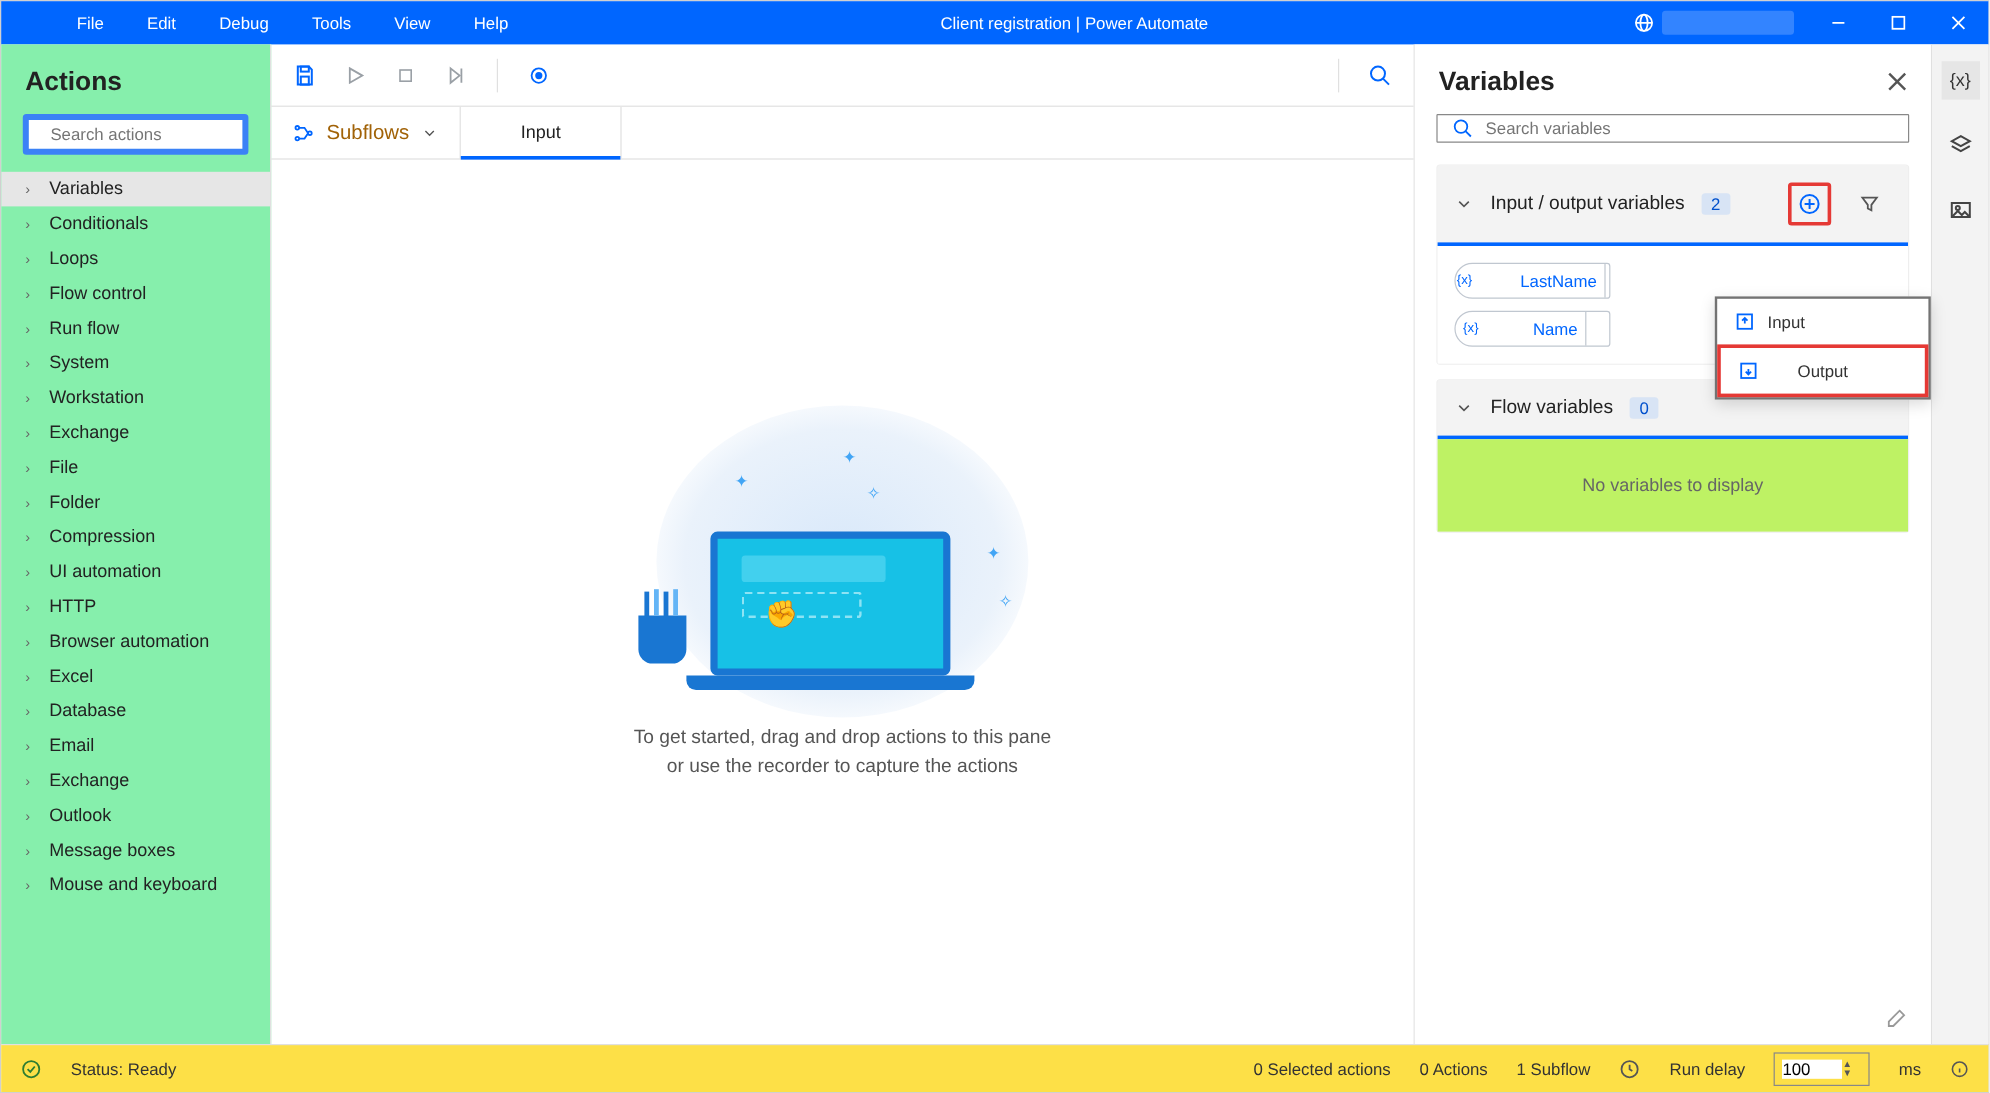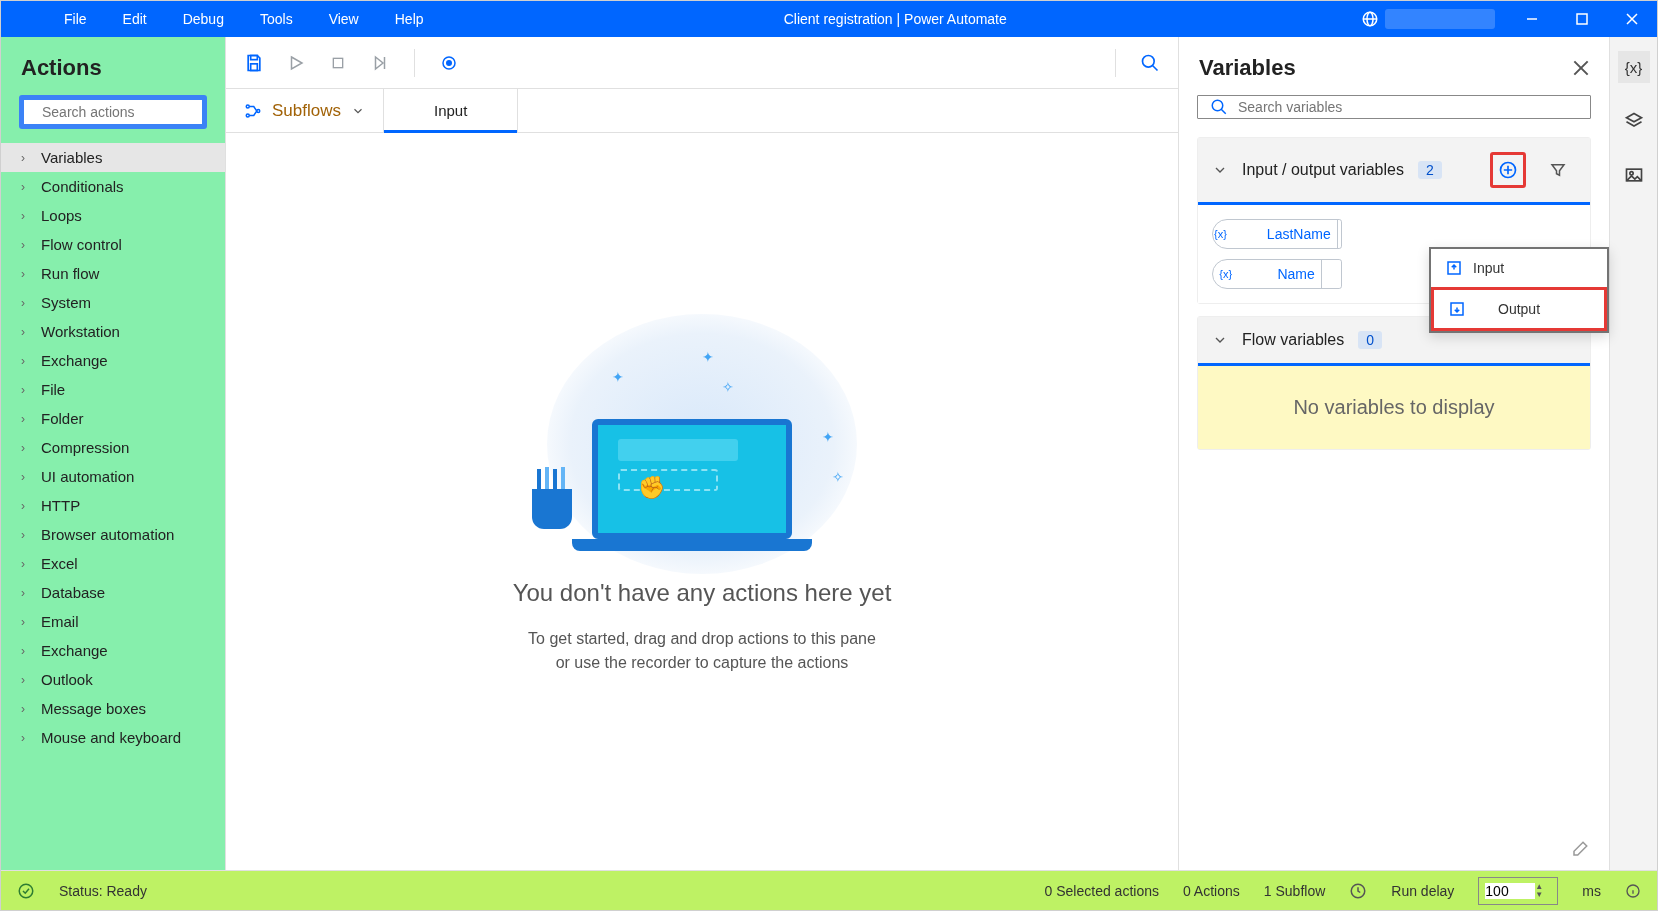--- a/index.html
+++ b/index.html
@@ -63,36 +63,36 @@
 .var-section-head .title { font-size: 16px; color: #222; flex: 0 0 auto; }
 .var-section-head .count { background: #d8e4f5; color: #0050cc; padding: 1px 8px; border-radius: 3px; font-size: 14px; }
 .var-section-head .gap { flex: 1; }
 .var-section-head .hbtn { width: 36px; height: 36px; display: flex; align-items: center; justify-content: center; cursor: pointer; color: #0066ff; border-radius: 3px; }
 .add-highlight { border: 3px solid #e53935; }
 .var-section-body { padding: 14px; display: flex; flex-direction: column; gap: 10px; background: #fff; }
 .var-pill { display: inline-flex; align-items: center; border: 1px solid #c0c7d0; border-radius: 16px 3px 3px 16px; height: 30px; background: #fff; width: 130px; }
 .var-pill .vicon { width: 28px; height: 28px; border-radius: 14px; display: flex; align-items: center; justify-content: center; color: #0066ff; font-size: 11px; margin-left: 1px; }
 .var-pill .vname { color: #0066ff; font-size: 14px; padding: 0 6px; margin-left: 34px; }
 .var-pill .vtail { width: 24px; height: 28px; border-left: 1px solid #c0c7d0; margin-left: auto; }
-.empty-vars { padding: 30px; text-align: center; color: #666; font-size: 20px; background: #fef9c3; }
+.empty-vars { padding: 30px; text-align: center; color: #666; font-size: 15px; background: #bef264; }
 .eraser { position: absolute; right: 20px; bottom: 12px; color: #888; cursor: pointer; }
 
 
 .add-dropdown { position: absolute; right: 0; top: 210px; width: 180px; background: #fff; border: 2px solid #737373; box-shadow: 0 4px 12px rgba(0,0,0,0.15); z-index: 20; }
 .add-dropdown .dd-item { display: flex; align-items: center; gap: 10px; padding: 10px 14px; font-size: 14px; color: #333; cursor: pointer; }
 .add-dropdown .dd-item.highlight { border: 3px solid #e53935; gap: 32px; }
 .add-dropdown .dicon { color: #0066ff; }
 
 
 .right-rail { width: 48px; background: #f3f3f3; border-left: 1px solid #e0e0e0; display: flex; flex-direction: column; align-items: center; padding-top: 14px; gap: 22px; }
 .rail-btn { width: 32px; height: 32px; display: flex; align-items: center; justify-content: center; color: #444; cursor: pointer; }
 .rail-btn.active { background: #e6e6e6; }
 
 
-.status-bar { height: 40px; border-top: 1px solid #e0e0e0; display: flex; align-items: center; padding: 0 16px; gap: 24px; font-size: 14px; color: #333; background: #bef264; }
+.status-bar { height: 40px; border-top: 1px solid #e0e0e0; display: flex; align-items: center; padding: 0 16px; gap: 24px; font-size: 14px; color: #333; background: #fde047; }
 .status-bar .sp { flex: 1; }
 .status-bar .delay-input { width: 80px; height: 28px; border: 1px solid #888; display: flex; align-items: center; padding: 0 6px; }
 .status-bar .delay-input input { border: none; outline: none; width: 50px; font-size: 14px; }
 .status-bar .spin { display: flex; flex-direction: column; font-size: 8px; line-height: 8px; color: #555; cursor: pointer; }
 
 svg { display: block; }
 </style>
 </head>
 <body>
 
@@ -305,21 +305,20 @@
           <div class="laptop">
             <div class="screen">
               <div class="screen-row" style="left:20px;top:14px;width:120px"></div>
               <div class="screen-row" style="left:20px;top:44px;width:100px;border:2px dashed #8de3f4;background:transparent"></div>
               <div style="position:absolute;left:40px;top:50px;font-size:22px">✊</div>
             </div>
             <div class="base"></div>
           </div>
           <div class="cup"></div>
         </div>
-        <h3>You don't have any actions here yet</h3>
         <p><span>To get started, drag and drop actions to this pane</span><br><span>or use the recorder to capture the actions</span></p>
       </div>
     </div>
 
     <div class="vars-pane">
       <div class="vars-header">
         <h2>Variables</h2>
         <div style="cursor:pointer;color:#555;font-size:18px">
           <svg width="16" height="16" viewBox="0 0 12 12">
               <path d="M1 1l10 10M11 1L1 11" stroke="#555" stroke-width="1.5"></path>

